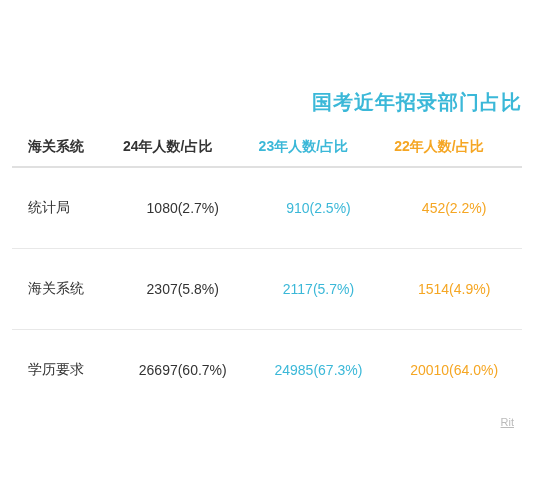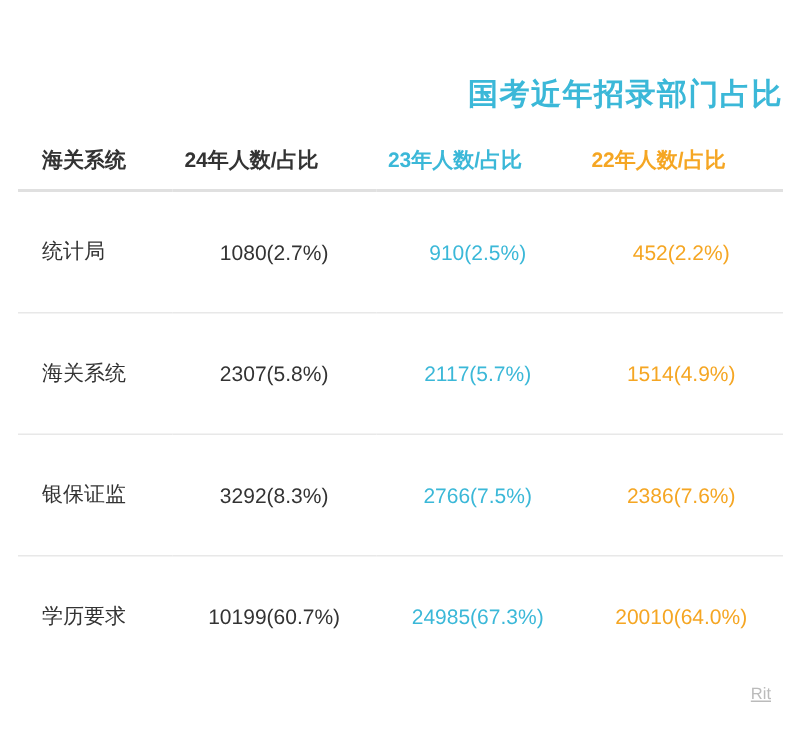--- a/index.html
+++ b/index.html
@@ -115,27 +115,21 @@
           <td class="col-y23">910(2.5%)</td>
           <td class="col-y22">452(2.2%)</td>
         </tr>
         <tr>
           <td>海关系统</td>
           <td class="col-y24">2307(5.8%)</td>
           <td class="col-y23">2117(5.7%)</td>
           <td class="col-y22">1514(4.9%)</td>
         </tr>
         <tr>
-          <td>银保证监</td>
-          <td class="col-y24">3292(8.3%)</td>
-          <td class="col-y23">2766(7.5%)</td>
-          <td class="col-y22">2386(7.6%)</td>
-        </tr>
-        <tr>
           <td>学历要求</td>
-          <td class="col-y24">10199(60.7%)</td>
+          <td class="col-y24">26697(60.7%)</td>
           <td class="col-y23">24985(67.3%)</td>
           <td class="col-y22">20010(64.0%)</td>
         </tr>
       </tbody>
   </table>
   <div class="watermark">Rit</div>
 </div>
 
 </body></html>

